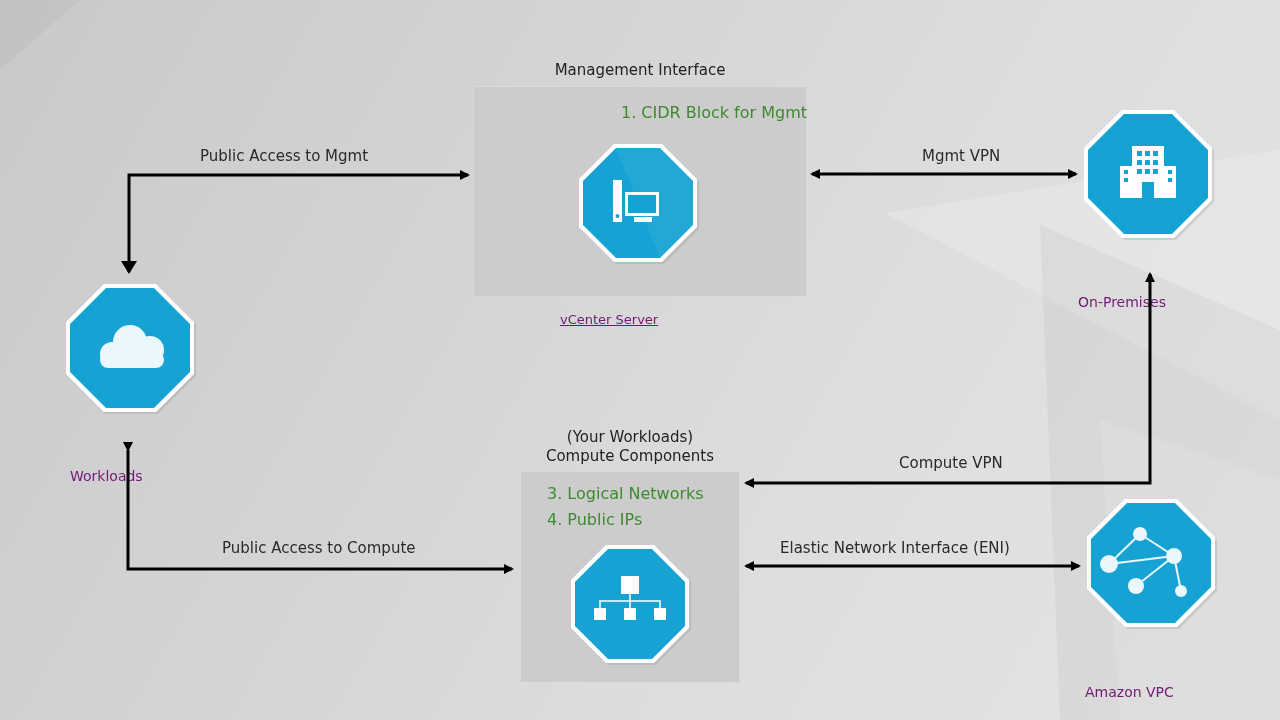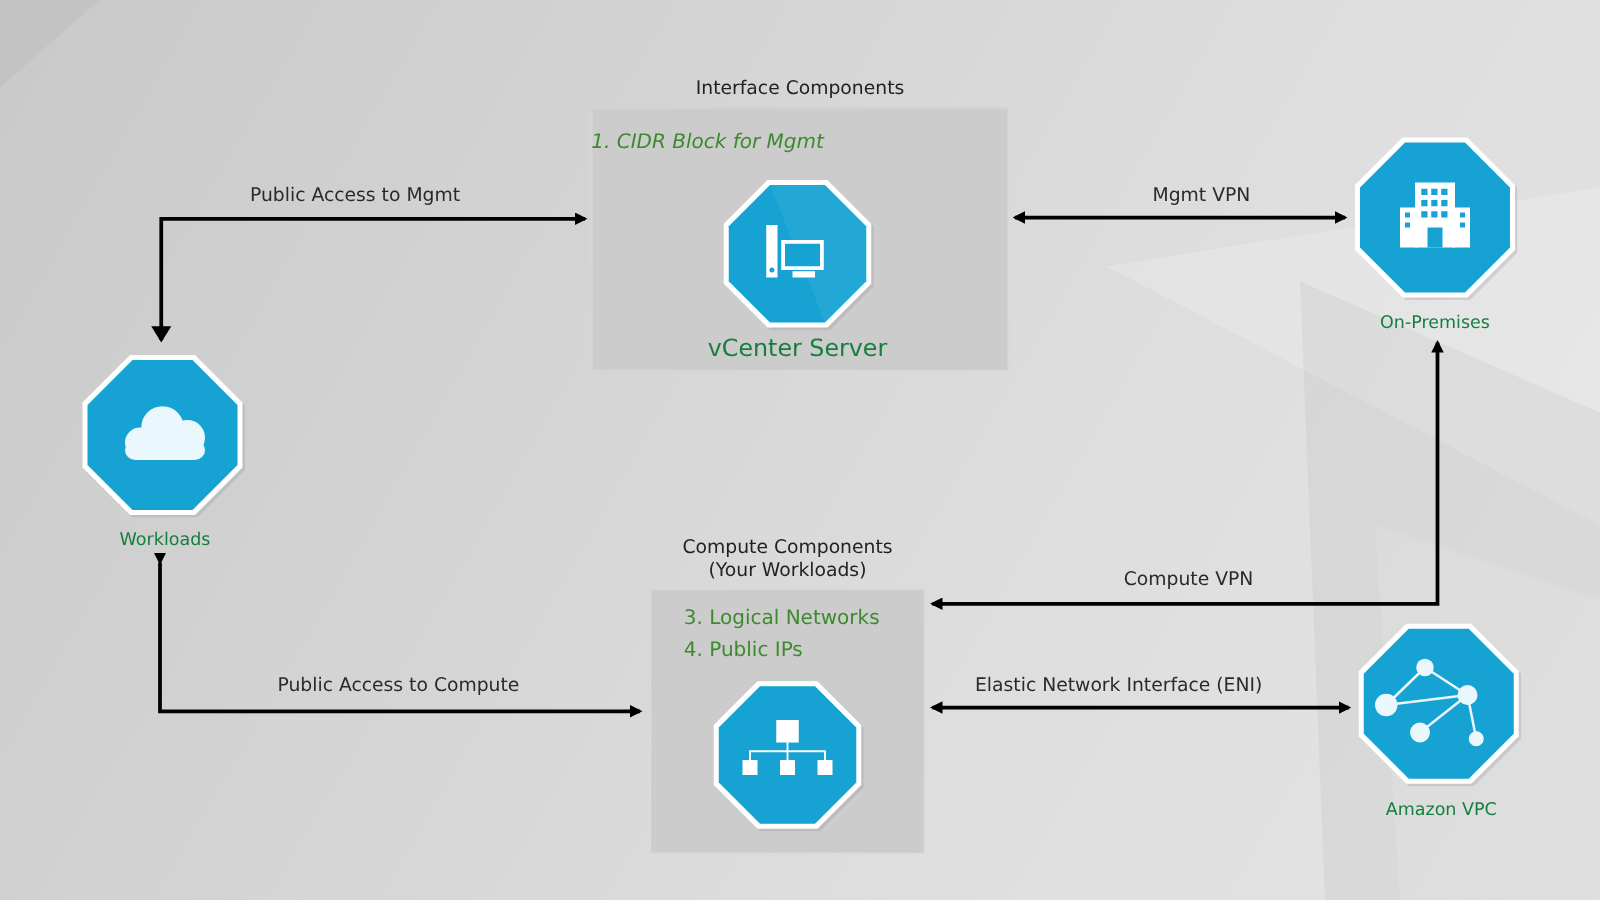--- a/index.html
+++ b/index.html
@@ -15,57 +15,57 @@
     box-shadow: 0 0 0 1px rgba(255,255,255,0.25) inset;
   }
   .title {
     position: absolute; font-size: 15px; text-align: center; color: #222;
     white-space: nowrap; line-height: 19px;
   }
   .green {
     position: absolute; font-size: 16px; color: #3d8a2e; white-space: nowrap;
   }
   .label {
-    position: absolute; font-size: 14px; color: #15803d; white-space: nowrap; text-align: center;
+    position: absolute; font-size: 14px; color: #701a75; white-space: nowrap;  margin-top: 44px;
   }
   .edge-label {
     position: absolute; font-size: 15px; color: #2a2a2a; white-space: nowrap; text-align: right;
   }
   .node { position: absolute; }
   .node svg { display: block; }
   #arrows { position: absolute; left: 0; top: 0; }
 </style>
 </head>
 <body>
 
 <svg class="bg-shape" width="1280" height="720" style="left:0;top:0;">
   <polygon points="885,213 1280,150 1280,420" fill="#ffffff" opacity="0.18"></polygon>
   <polygon points="1040,225 1280,330 1280,720 1060,720" fill="#000000" opacity="0.04"></polygon>
   <polygon points="1100,420 1280,480 1280,720 1120,720" fill="#ffffff" opacity="0.12"></polygon>
   <polygon points="0,0 80,0 0,70" fill="#000000" opacity="0.03"></polygon>
 </svg>
 
-<div class="title" style="left:473px;width:334px;top:61px;">Interface Components</div>
+<div class="title" style="left:473px;width:334px;top:61px;">Management Interface</div>
 <div class="box" style="left:473px;top:86px;width:334px;height:211px;"></div>
-<div class="green" style="left:473px;width:334px;text-align:left;top:103px;font-style:italic;">1. CIDR Block for Mgmt</div>
+<div class="green" style="left:473px;width:334px;text-align:right;top:103px;">1. CIDR Block for Mgmt</div>
 
 <div class="node" style="left:577px;top:142px;">
   <svg width="122" height="122" viewBox="0 0 122 122">
     <polygon points="37,2 85,2 120,37 120,85 85,120 37,120 2,85 2,37" fill="#8a8a8a" opacity="0.25" transform="translate(2,2)"></polygon>
     <polygon points="37,2 85,2 120,37 120,85 85,120 37,120 2,85 2,37" fill="#ffffff"></polygon>
     <polygon points="39,6 83,6 116,39 116,83 83,116 39,116 6,83 6,39" fill="#16a3d3"></polygon>
     <polygon points="39,6 83,6 116,39 116,83 83,116" fill="#ffffff" opacity="0.06"></polygon>
     <rect x="36" y="38" width="9" height="42" fill="#fff"></rect>
     <circle cx="40.5" cy="74" r="2" fill="#16a3d3"></circle>
     <rect x="48" y="50" width="34" height="24" fill="#fff"></rect>
     <rect x="51" y="53" width="28" height="18" fill="#16a3d3"></rect>
     <rect x="57" y="75" width="18" height="5" fill="#fff"></rect>
   </svg>
 </div>
-<div class="label" style="left:560px;width:156px;top:268px;font-size:19px;">vCenter Server</div>
+<div class="label" style="left:560px;width:156px;top:268px;font-size:13px;text-decoration:underline;">vCenter Server</div>
 
 <div class="node" style="left:1082px;top:108px;">
   <svg width="132" height="132" viewBox="0 0 132 132">
     <polygon points="40,2 92,2 130,40 130,92 92,130 40,130 2,92 2,40" fill="#8a8a8a" opacity="0.25" transform="translate(2,2)"></polygon>
     <polygon points="40,2 92,2 130,40 130,92 92,130 40,130 2,92 2,40" fill="#ffffff"></polygon>
     <polygon points="42,6 90,6 126,42 126,90 90,126 42,126 6,90 6,42" fill="#16a3d3"></polygon>
     <rect x="50" y="38" width="32" height="52" fill="#fff"></rect>
     <rect x="38" y="58" width="14" height="32" fill="#fff"></rect>
     <rect x="80" y="58" width="14" height="32" fill="#fff"></rect>
     <g fill="#16a3d3">
@@ -97,22 +97,22 @@
       <circle cx="48" cy="72" r="12"></circle>
       <circle cx="66" cy="60" r="17"></circle>
       <circle cx="86" cy="68" r="14"></circle>
       <rect x="36" y="70" width="64" height="16" rx="8"></rect>
     </g>
   </svg>
 </div>
 <div class="label" style="left:70px;width:124px;top:424px;">Workloads</div>
 
 <div class="title" style="left:500px;width:260px;top:428px;">
+  <div>(Your Workloads)</div>
   <div>Compute Components</div>
-  <div>(Your Workloads)</div>
 </div>
 <div class="box" style="left:520px;top:471px;width:220px;height:212px;"></div>
 <div class="green" style="left:547px;top:484px;text-align:right;">3. Logical Networks</div>
 <div class="green" style="left:547px;top:510px;">4. Public IPs</div>
 
 <div class="node" style="left:569px;top:543px;">
   <svg width="122" height="122" viewBox="0 0 122 122">
     <polygon points="37,2 85,2 120,37 120,85 85,120 37,120 2,85 2,37" fill="#8a8a8a" opacity="0.25" transform="translate(2,2)"></polygon>
     <polygon points="37,2 85,2 120,37 120,85 85,120 37,120 2,85 2,37" fill="#ffffff"></polygon>
     <polygon points="39,6 83,6 116,39 116,83 83,116 39,116 6,83 6,39" fill="#16a3d3"></polygon>

